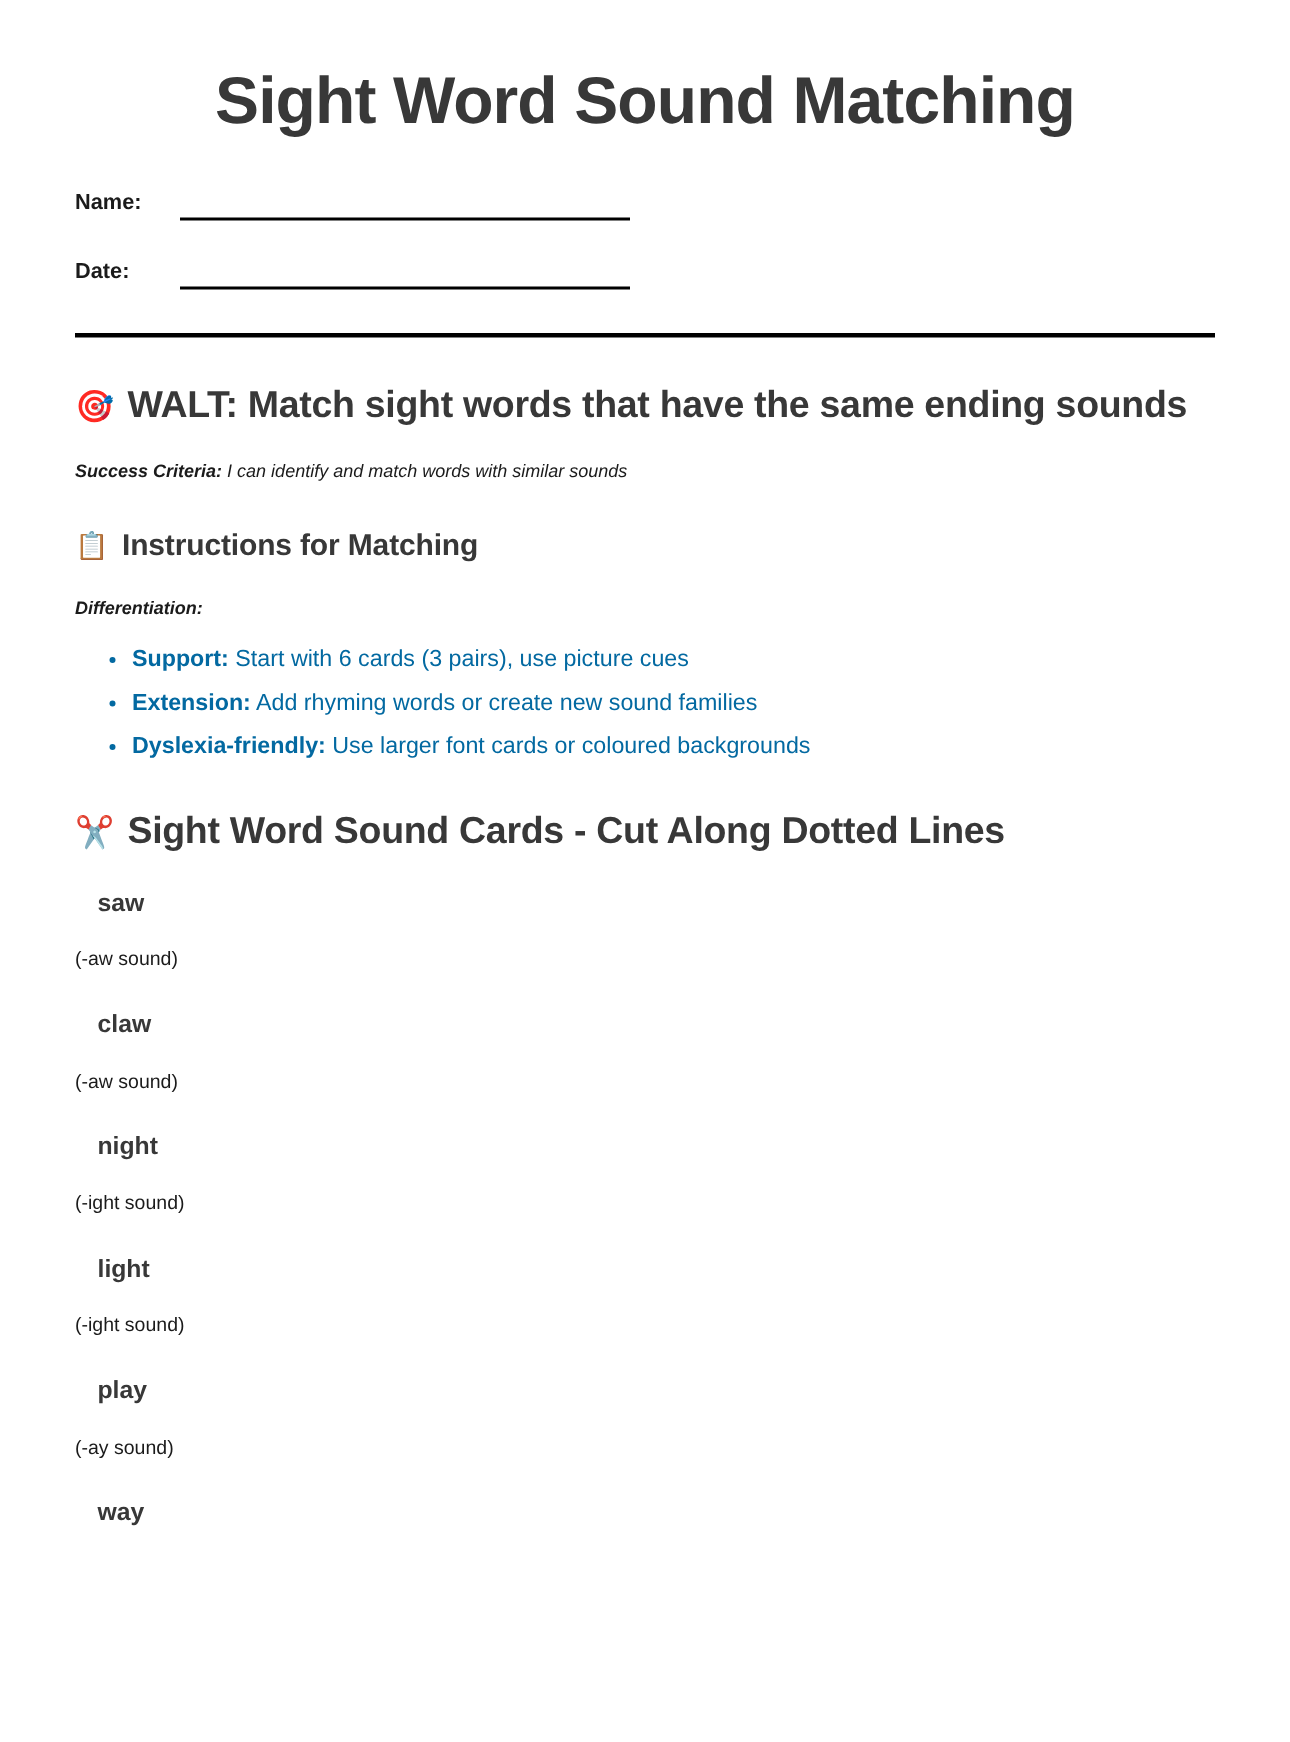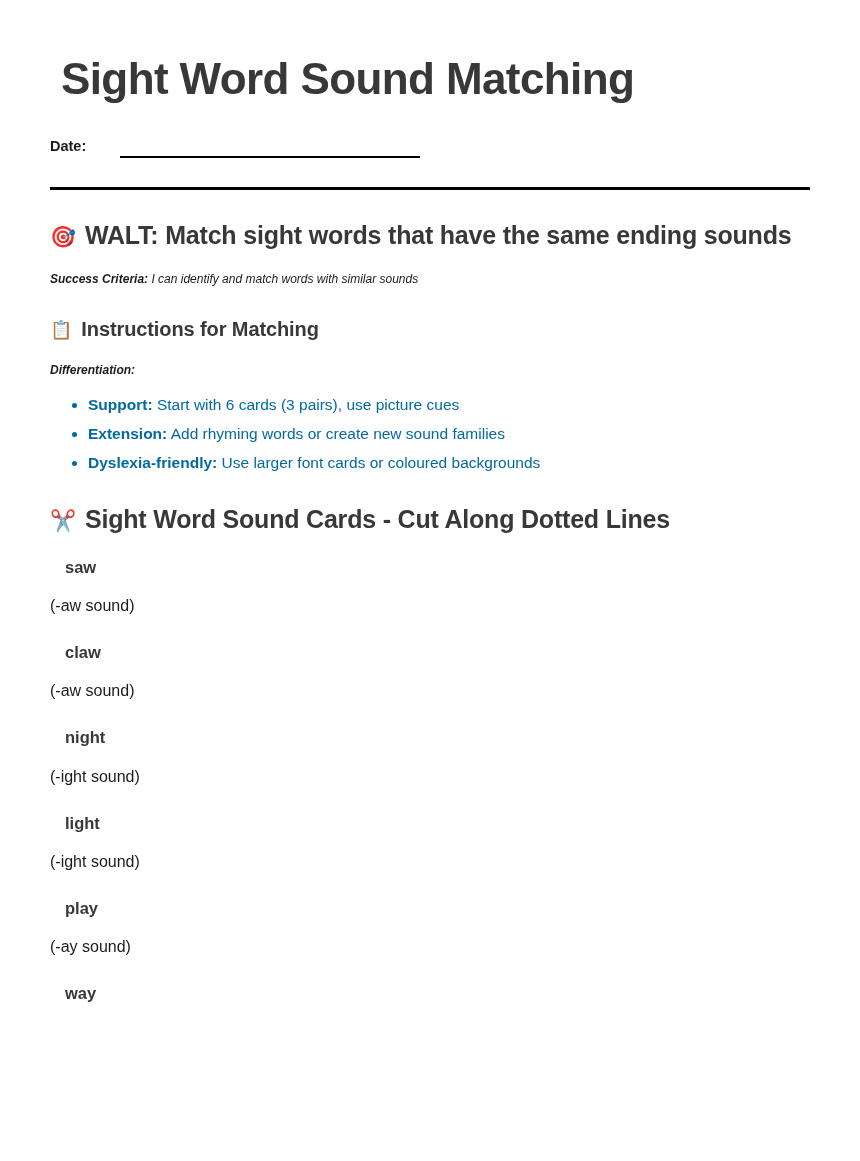--- a/index.html
+++ b/index.html
@@ -17,27 +17,28 @@
     width: 860px;
     height: 1161px;
     background: #ffffff;
     overflow: hidden;
     box-sizing: border-box;
     padding: 0 50px;
   }
 
   
   .doc-title {
-    margin: 11px;
+    margin: 0;
     padding-top: 44px;
     font-size: 44px;
     line-height: 1.08;
     font-weight: bold;
     letter-spacing: -0.6px;
     color: #383838;
+    text-align: center;
   }
 
   
   .field-block {
     margin-top: 22px;
   }
   .field-row {
     display: flex;
     align-items: flex-end;
     height: 33px;
@@ -137,36 +138,40 @@
   }
   .card-word {
     margin: 15px;
     font-size: 16.5px;
     font-weight: bold;
     color: #383838;
     line-height: 1.3;
   }
   .card-sound {
     margin: 18px 0 0 0;
-    font-size: 16px;
+    font-size: 13px;
     color: #1b1b1b;
     line-height: 1.3;
   }
   .card-entry + .card-entry {
     margin-top: 25px;
   }
 </style>
 </head>
 <body>
 
 <div class="page">
 
   <h1 class="doc-title">Sight Word Sound Matching</h1>
 
   <div class="field-block">
+    <div class="field-row">
+      <span class="field-label">Name:</span>
+      <span class="field-line"></span>
+    </div>
     <div class="field-row">
       <span class="field-label">Date:</span>
       <span class="field-line"></span>
     </div>
   </div>
 
   <hr class="divider">
 
   <h2 class="h2">
     <span class="emoji">🎯</span>

